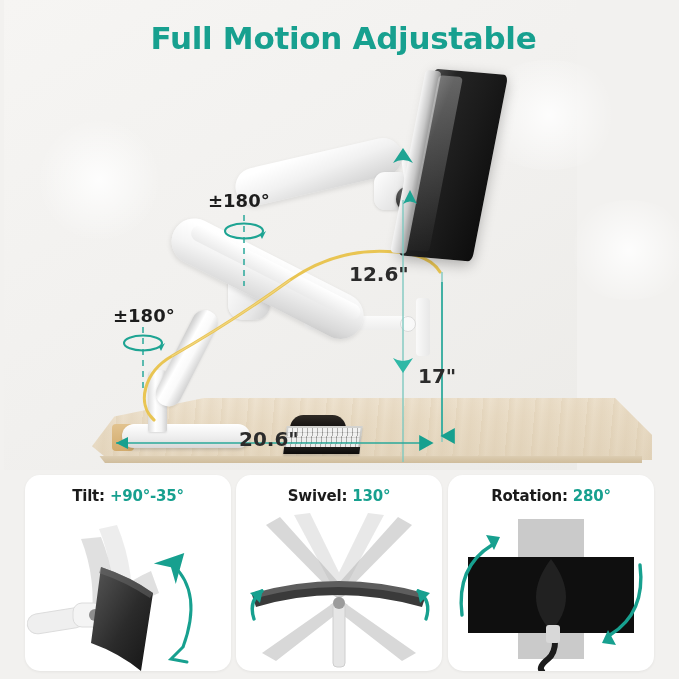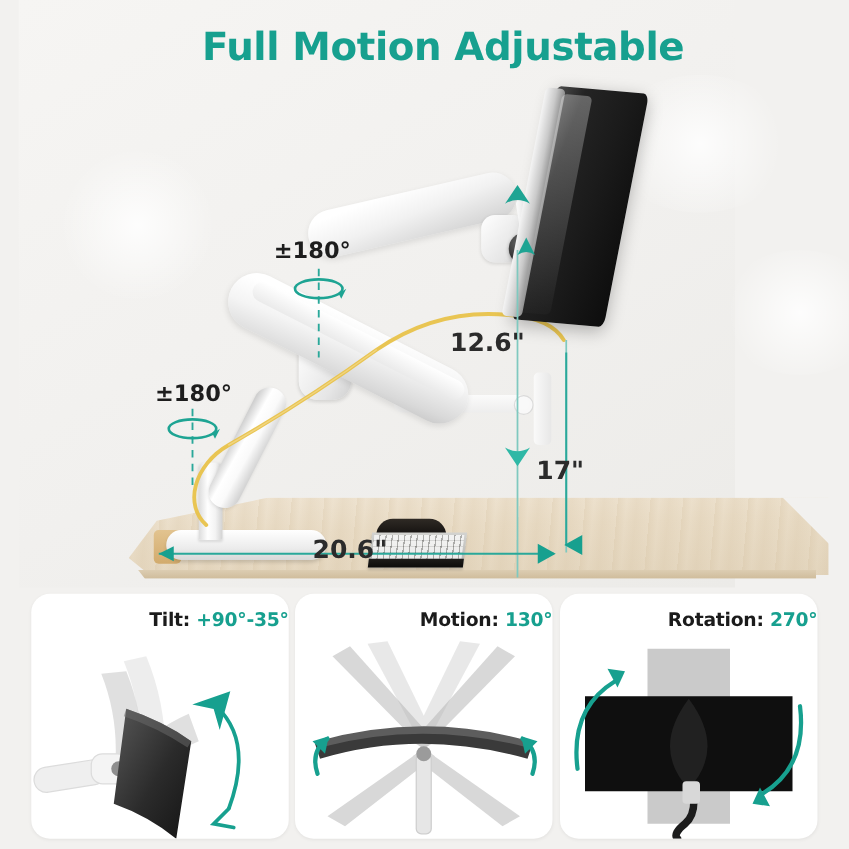--- a/index.html
+++ b/index.html
@@ -5,21 +5,21 @@
   html,body{margin:0;padding:0;}
   body{
     width:679px;height:679px;overflow:hidden;
     background:#f2f1ef;
     font-family:"DejaVu Sans","Liberation Sans",sans-serif;
     position:relative;
   }
   #stage{position:absolute;inset:0;width:679px;height:679px;overflow:hidden;}
 
   
-  #hero{position:absolute;left:15px;top:0;width:541px;height:470px;
+  #hero{position:absolute;left:4px;top:0;width:541px;height:470px;
         background:linear-gradient(150deg,#f6f5f3 0%,#f1f0ee 55%,#ecebe8 100%);padding-left:32px;}
 
   .vignette{position:absolute;border-radius:50%;
             background:radial-gradient(circle,rgba(255,255,255,.85) 0%,rgba(255,255,255,0) 70%);
             pointer-events:none;}
 
   #title{position:absolute;left:0;top:20px;width:679px;text-align:center;
          font-size:31px;font-weight:bold;letter-spacing:-.3px;color:#17a08f;}
 
   
@@ -114,21 +114,21 @@
 
   .mlabel{position:absolute;font-weight:bold;color:#2b2b2b;white-space:nowrap;}
   .mlabel.dim{font-size:20px;}
   .mlabel.rot{font-size:18px;color:#1d1d1d;}
 
   
   #cards{position:absolute;left:0;top:472px;width:679px;height:207px;}
   .card{position:absolute;top:3px;height:196px;width:206px;background:#fff;
         border-radius:15px;box-shadow:0 1px 3px rgba(0,0,0,.06);overflow:hidden;}
   #card1{left:25px;} #card2{left:236px;} #card3{left:448px;}
-  .card h3{margin:0;position:absolute;left:0;top:12px;width:100%;text-align:right;
+  .card h3{margin:0;position:absolute;left:0;top:12px;width:100%;text-align:center;
            font-size:15px;font-weight:bold;color:#1b1b1b;letter-spacing:-.2px;}
   .card h3 .val{color:#17a08f;}
   .cardArt{position:absolute;left:0;top:32px;width:206px;height:164px;}
 </style>
 </head>
 <body>
 
 <div id="stage">
 
   <div id="hero">
@@ -261,21 +261,21 @@
 
         <g fill="none" stroke="#17a08f" stroke-width="3">
           <path d="M148 58 q30 28 10 82" marker-start="url(#cArrU)"></path>
           <path d="M158 140 l-12 12 l16 3" stroke-linecap="round"></path>
         </g>
       </svg>
     </div>
 
     <div class="card" id="card2">
       <h3>
-        <span>Motion:</span>
+        <span>Swivel:</span>
         <span class="val">130°</span>
       </h3>
       <svg class="cardArt" viewBox="0 0 206 164">
 
         <g opacity=".40" fill="#9d9d9d">
           <path d="M103 92 L30 18 L44 10 L112 86 Z"></path>
           <path d="M103 92 L176 18 L162 10 L94 86 Z"></path>
           <path d="M103 92 L26 146 L40 154 L112 98 Z"></path>
           <path d="M103 92 L180 146 L166 154 L94 98 Z"></path>
         </g>
@@ -295,21 +295,21 @@
           <path d="M190 112 q6 -18 -8 -28"></path>
         </g>
         <path d="M14 86 l13 -4 l-3 14 Z" fill="#17a08f"></path>
         <path d="M194 86 l-13 -4 l3 14 Z" fill="#17a08f"></path>
       </svg>
     </div>
 
     <div class="card" id="card3">
       <h3>
         <span>Rotation:</span>
-        <span class="val">270°</span>
+        <span class="val">280°</span>
       </h3>
       <svg class="cardArt" viewBox="0 0 206 164">
 
         <rect x="70" y="12" width="66" height="140" fill="#9e9e9e" opacity=".55"></rect>
 
         <rect x="20" y="50" width="166" height="76" fill="#0f0f0f"></rect>
         <path d="M103 52 q30 40 0 72 q-30 -32 0 -72 Z" fill="#2b2b2b" opacity=".65"></path>
 
         <path d="M106 122 q4 22 -6 30 q-10 8 -6 12" fill="none" stroke="#1c1c1c" stroke-width="6" stroke-linecap="round"></path>
         <rect x="98" y="118" width="14" height="18" rx="3" fill="#d8d8d8"></rect>

